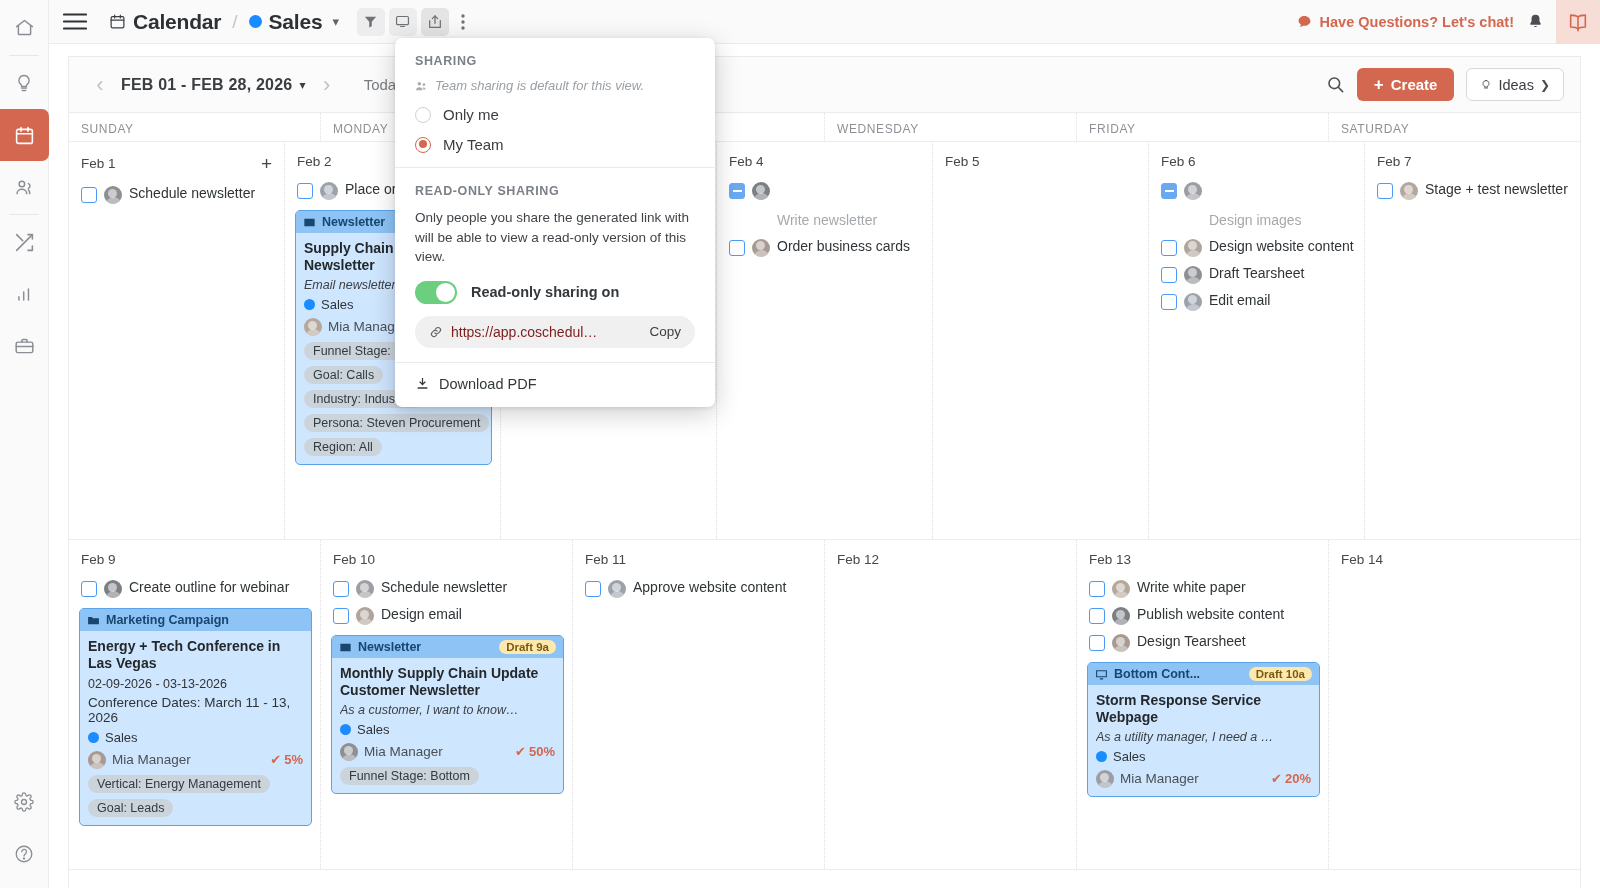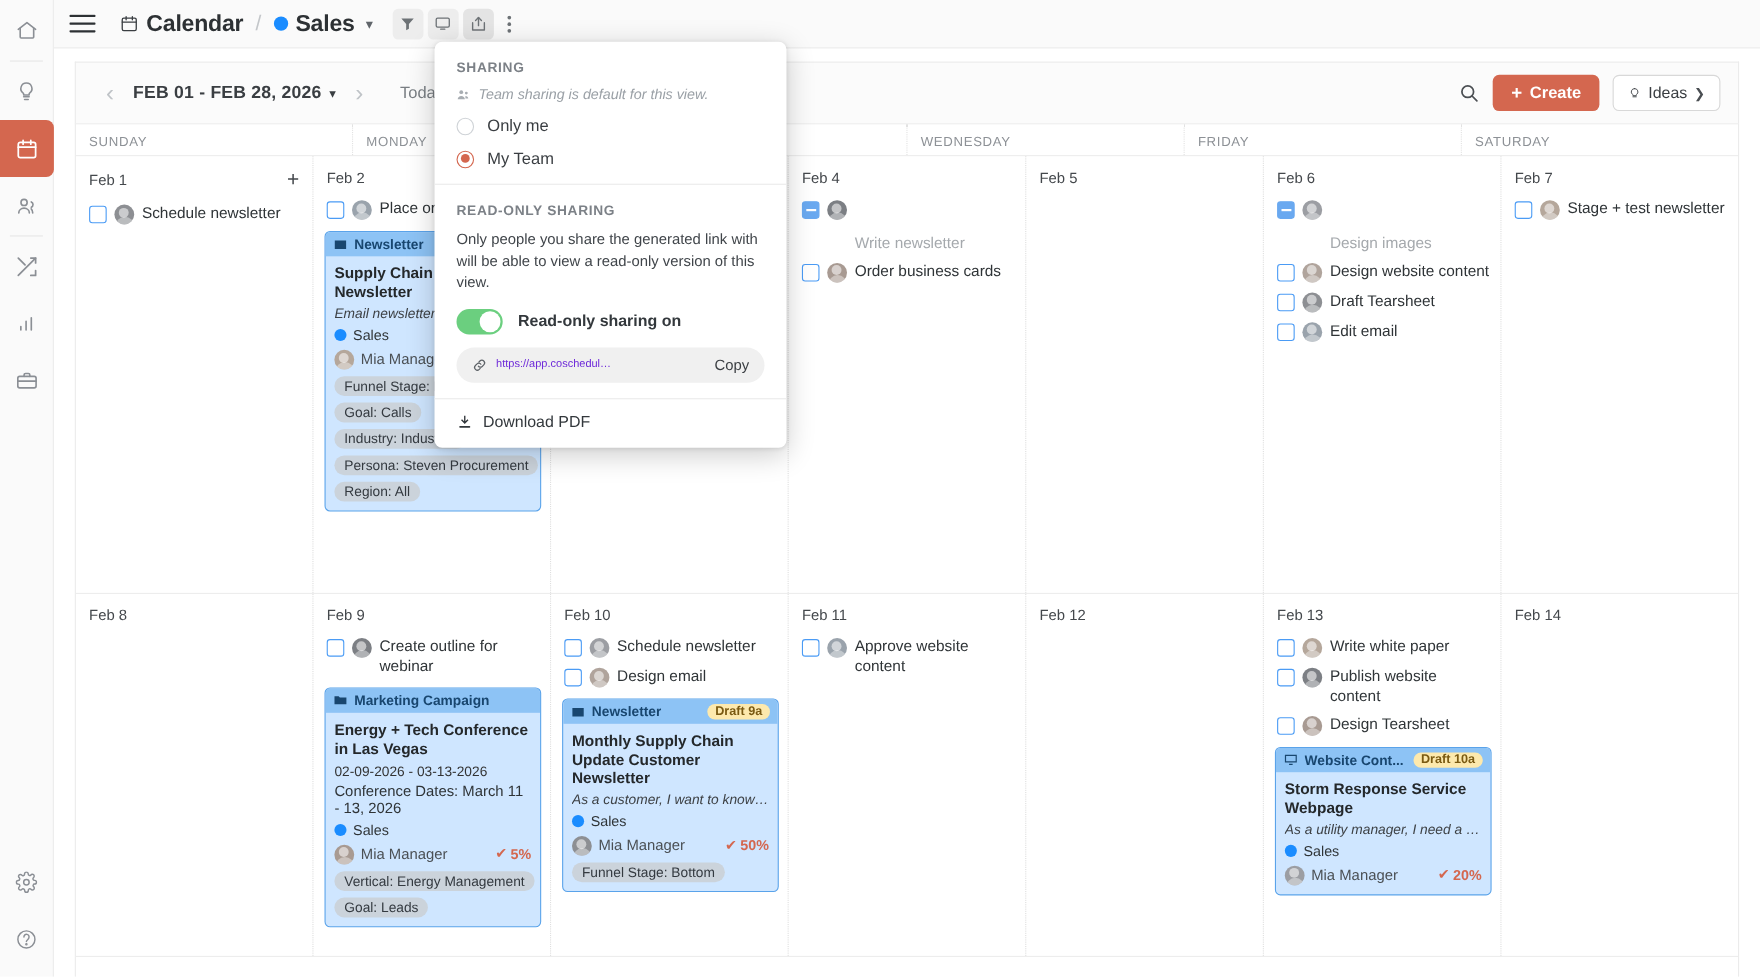--- a/index.html
+++ b/index.html
@@ -186,21 +186,21 @@
   .toggle { width: 42px; height: 23px; border-radius: 12px; background: #6bcf7f; position: relative; flex: 0 0 auto; }
   .toggle::after {
     content: ""; position: absolute; right: 2px; top: 2px; width: 19px; height: 19px;
     border-radius: 50%; background: #fff;
   }
   .toggle-lbl { font-size: 14.5px; color: #33383c; }
   .linkbox {
     margin-top: 12px; background: #f0f0f0; border-radius: 18px; height: 32px;
     display: flex; align-items: center; padding: 0 14px; gap: 8px;
   }
-  .link-text { font-size: 10px; color: #6d28d9; flex: 1; overflow: hidden; white-space: nowrap; }
+  .link-text { font-size: 14px; color: #7f1d1d; flex: 1; overflow: hidden; white-space: nowrap; }
   .copy { font-size: 13.5px; color: #3a3e42; }
   .pdf-row { display: flex; align-items: center; gap: 9px; padding: 13px 20px 15px 20px;
     border-top: 1px solid #eaeaea; font-size: 14.5px; color: #33383c; }
 </style>
 </head>
 <body>
 
 <div id="root">
 
   <div class="rail">
@@ -306,20 +306,42 @@
             <path d="M4 10v10h16V10"></path>
             <path d="M12 3v11"></path>
             <path d="M8 7l4-4 4 4"></path>
           </svg>
       </div>
       <div class="tb-btn plain">
         <svg width="4" height="16" viewBox="0 0 4 16" fill="currentColor">
             <circle cx="2" cy="2" r="1.7"></circle>
             <circle cx="2" cy="8" r="1.7"></circle>
             <circle cx="2" cy="14" r="1.7"></circle>
+          </svg>
+      </div>
+    </div>
+    <div class="tb-right">
+      <div class="chat-link">
+        <span style="display:flex">
+          <svg width="15" height="15" viewBox="0 0 24 24" fill="currentColor">
+              <path d="M12 3C6.8 3 2.5 6.4 2.5 10.6c0 2.4 1.4 4.5 3.6 5.9L5 21l4.6-2.4c.8.2 1.6.3 2.4.3 5.2 0 9.5-3.4 9.5-7.6S17.2 3 12 3z"></path>
+            </svg>
+        </span>
+        <span>Have Questions? Let's chat!</span>
+      </div>
+      <div class="bell">
+        <svg width="17" height="17" viewBox="0 0 24 24" fill="currentColor">
+            <path d="M12 2.5a5.6 5.6 0 00-5.6 5.6v3.6L4.6 15.3c-.3.6.1 1.3.8 1.3h13.2c.7 0 1.1-.7.8-1.3l-1.8-3.6V8.1A5.6 5.6 0 0012 2.5z"></path>
+            <path d="M9.8 18.2a2.3 2.3 0 004.4 0z"></path>
+          </svg>
+      </div>
+      <div class="bookbtn">
+        <svg width="22" height="22" viewBox="0 0 24 24" fill="none" stroke="currentColor" stroke-width="1.7" stroke-linecap="round" stroke-linejoin="round">
+            <path d="M12 6.5S10 4.5 4 4.5v13c6 0 8 2 8 2s2-2 8-2v-13c-6 0-8 2-8 2z"></path>
+            <path d="M12 6.5v15"></path>
           </svg>
       </div>
     </div>
   </div>
 
   <div class="cal-toolbar">
     <div class="nav-arrow">‹</div>
     <div class="date-range">
       <span>FEB 01 - FEB 28, 2026</span>
       <span style="font-size:12px">▾</span>
@@ -453,25 +475,20 @@
               <span>Feb 7</span>
             </div>
             <div class="task">
               <span class="cbx"></span>
               <span class="avatar" style="background: rgb(181, 167, 155);"></span>
               <span class="task-text">Stage + test newsletter</span>
             </div>
           </div>
         </div>
         <div class="week week2">
-          <div class="day">
-            <div class="day-num">
-              <span>Feb 8</span>
-            </div>
-          </div>
           <div class="day">
             <div class="day-num">
               <span>Feb 9</span>
             </div>
             <div class="task">
               <span class="cbx"></span>
               <span class="avatar" style="background: rgb(124, 127, 132);"></span>
               <span class="task-text">Create outline for webinar</span>
             </div>
             <div class="card">
@@ -567,21 +584,21 @@
               <span class="avatar" style="background: rgb(168, 154, 146);"></span>
               <span class="task-text">Design Tearsheet</span>
             </div>
             <div class="card">
               <div class="card-head">
                 <span style="display: flex;">
                   <svg width="13" height="13" viewBox="0 0 24 24" fill="none" stroke="currentColor" stroke-width="2">
                     <path d="M3 5h18v11H3zM9 20h6"></path>
                   </svg>
                 </span>
-                <span class="ctype">Website Cont...</span>
+                <span class="ctype">Bottom Cont...</span>
                 <span class="badge">Draft  10a</span>
               </div>
               <div class="card-body">
                 <div class="card-title">Storm Response Service Webpage</div>
                 <div class="card-sub">As a utility manager, I need a …</div>
                 <div class="card-label">
                   <span class="dot-blue" style="width: 11px; height: 11px;"></span>
                   <span>Sales</span>
                 </div>
                 <div class="card-owner">

